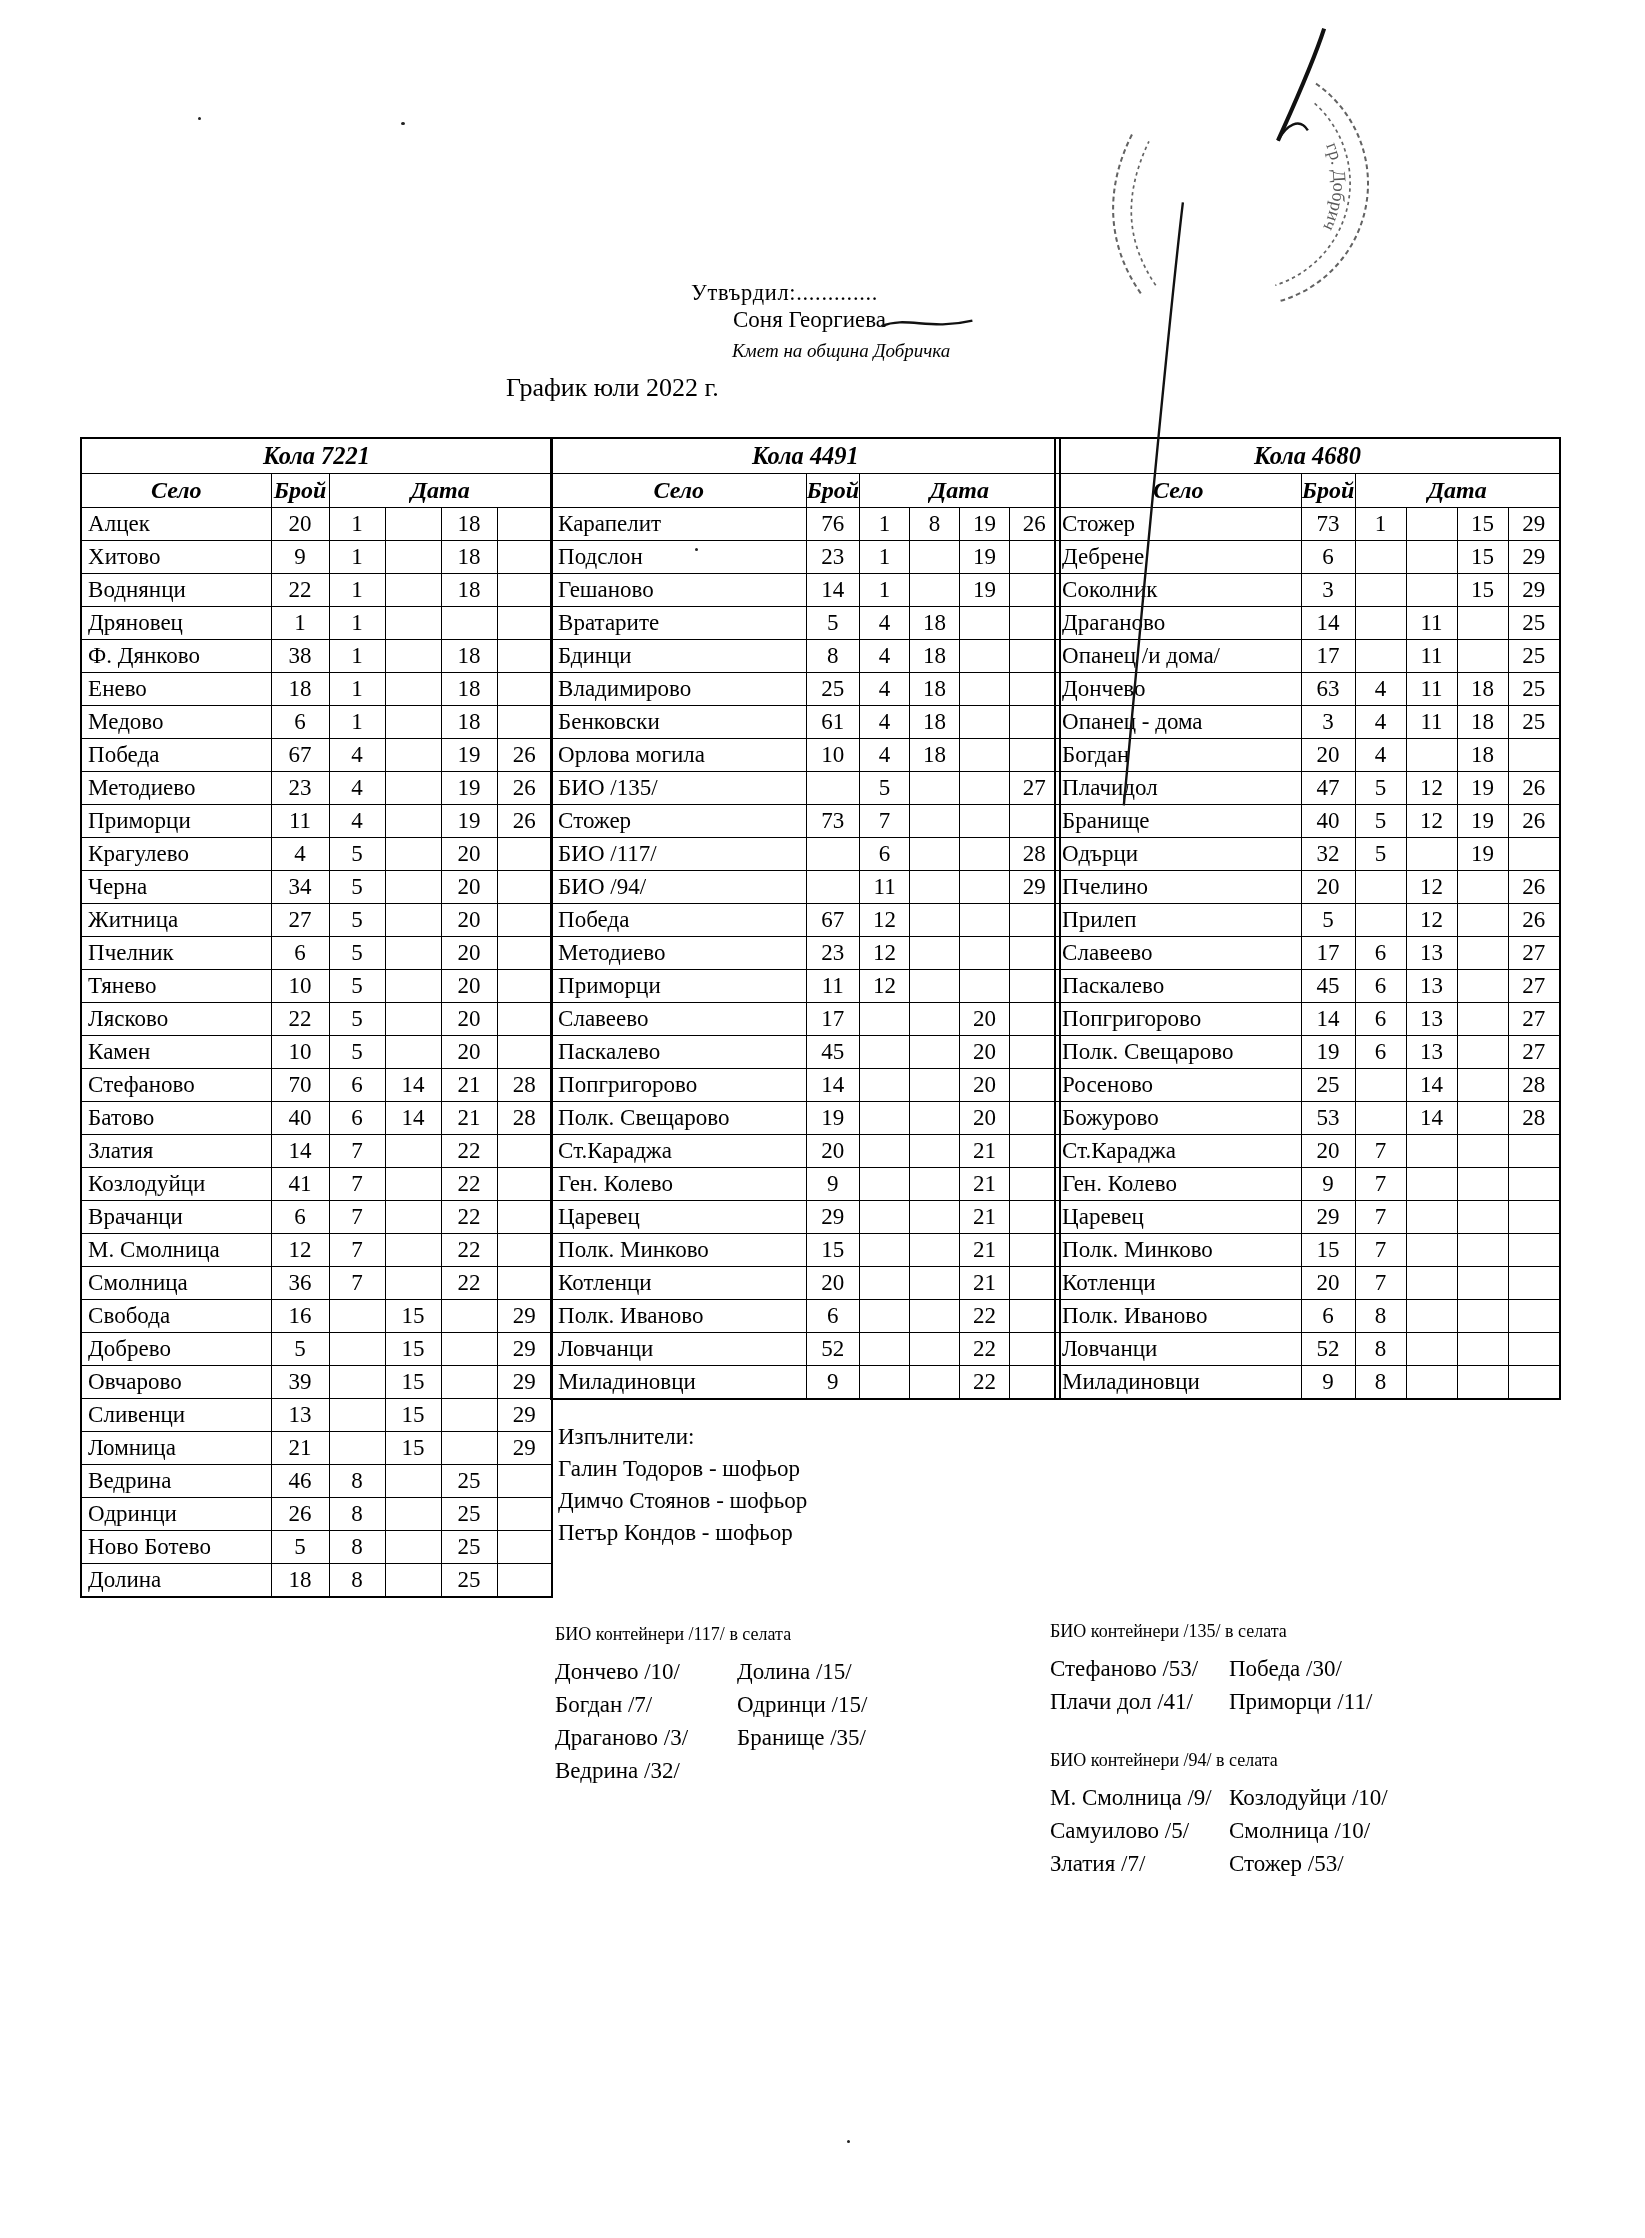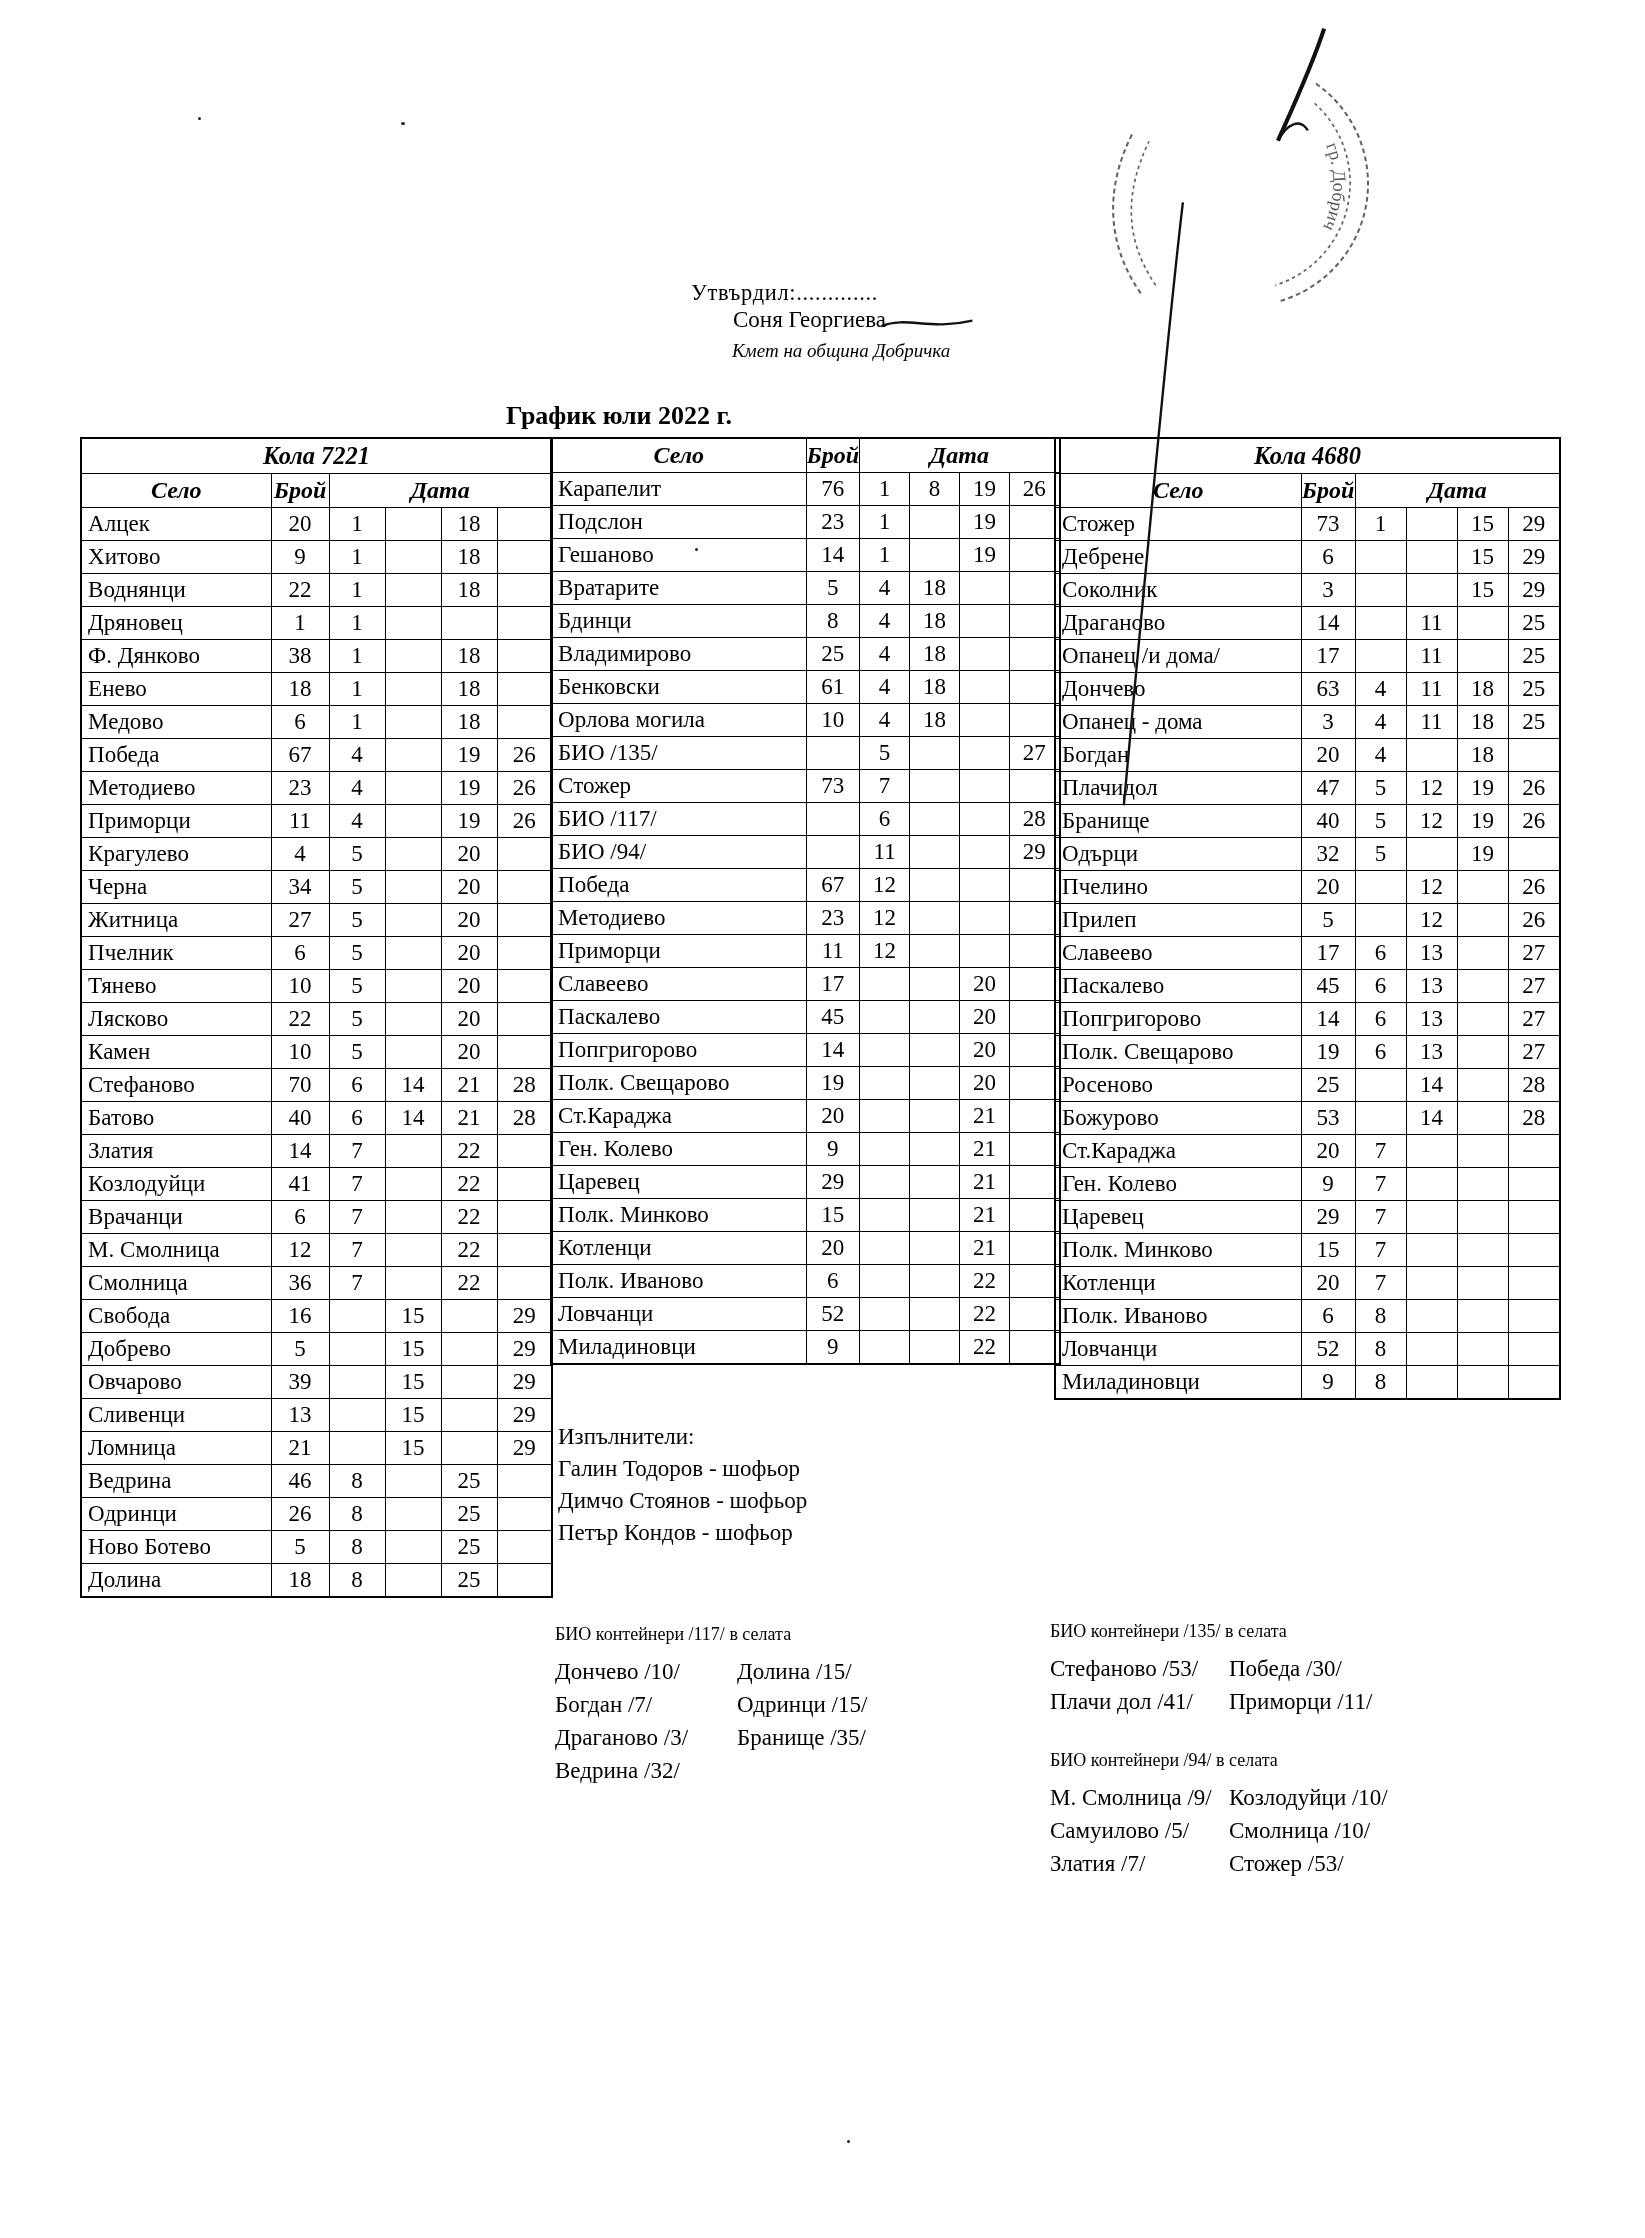--- a/index.html
+++ b/index.html
@@ -3,21 +3,21 @@
 <meta charset="utf-8">
 <style>
   html,body{margin:0;padding:0;background:#e8e8e8;}
   .page{position:relative;width:1646px;height:2239px;background:#ffffff;
         font-family:"Liberation Serif","DejaVu Serif",serif;color:#000;overflow:hidden;}
   .abs{position:absolute;}
   
   .approve-line{font-size:22.4px;letter-spacing:0.7px;}
   .approver{font-size:23px;}
   .approver-title{font-size:19px;font-style:italic;}
-  .doc-title{font-size:26px;font-weight:bold;margin-top:28px;}
+  .doc-title{font-size:26px;font-weight:normal;}
   
   .sched{border-collapse:collapse;table-layout:fixed;border:2px solid #000;}
   .sched th,.sched td{border:1.4px solid #000;padding:0;overflow:hidden;white-space:nowrap;
         font-size:23px;line-height:1.05;vertical-align:middle;}
   .sched th{font-weight:bold;font-size:24px;text-align:center;height:33px;font-style:italic;}
   .sched tr.car-row th{height:34px;font-size:24.4px;}
   .sched td{height:32px;}
   .sched td.v{text-align:left;padding-left:6.1px;}
   .sched td.c,.sched td.d{text-align:center;}
   
@@ -329,20 +329,23 @@
       <table class="sched">
         <colgroup>
           <col style="width:255px">
           <col style="width:52px">
           <col style="width:50px">
           <col style="width:50px">
           <col style="width:50px">
           <col style="width:50px">
         </colgroup>
         <tbody>
+          <tr class="car-row">
+          <th colspan="6">Кола 4491</th>
+          </tr>
           <tr>
           <th>Село</th>
           <th>Брой</th>
           <th colspan="4">Дата</th>
           </tr>
           <tr>
             <td class="v">Карапелит</td>
             <td class="c">76</td>
             <td class="d">1</td>
             <td class="d">8</td>

